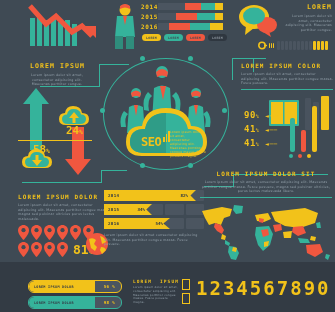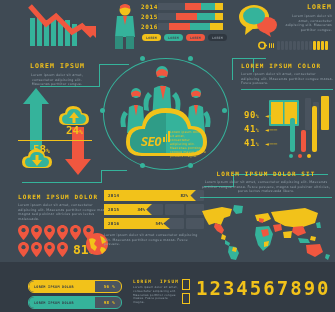--- a/index.html
+++ b/index.html
@@ -261,21 +261,21 @@
         <path d="M42 24 l3 14 3 -14 Z"></path>
         <path d="M16 43 l2 11 2 -11 Z"></path>
         <path d="M76 43 l2 11 2 -11 Z"></path>
       </g>
 
       <path d="M24 94 Q8 94 8 80 Q8 64 24 64 Q27 46 48 46 Q70 46 73 64 Q89 64 89 80 Q89 94 73 94 Z" fill="#f2c21a"></path>
       <path d="M27 91 Q12 91 12 80 Q12 67 27 67 Q30 51 48 51 Q67 51 70 67 Q85 67 85 80 Q85 91 70 91 Z" fill="#35b39b"></path>
       <path d="M48 51 Q30 51 27 67 Q12 67 12 80 Q12 91 27 91 L48 91 Z" fill="#2f9c87"></path>
     </svg>
   </div>
-  <div class="abs" style="left:141px;top:131px;font-style:italic;">
+  <div class="abs" style="left:141px;top:131px;">
     <span style="color:#f2c21a;font-size:12px;font-weight:bold;letter-spacing:-0.5px;">SEO</span>
   </div>
   <div class="abs" style="left:163px;top:131px;display:flex;gap:1px;align-items:flex-end;height:11px;">
     <i style="width:1.5px;height:5px;background:#f2c21a;display:block;"></i>
     <i style="width:1.5px;height:8px;background:#f2c21a;display:block;"></i>
     <i style="width:1.5px;height:11px;background:#f2c21a;display:block;"></i>
   </div>
   <div class="abs body-txt" style="left:170px;top:130px;width:36px;color:#f2c21a;font-size:3px;line-height:4px;">Lorem ipsum dolor sit amet, consectetur adipiscing elit. Maecenas porttitor congue massa. Fusce posuere magna.</div>
 
   <div class="abs" style="left:18px;top:193px;width:92px;">

